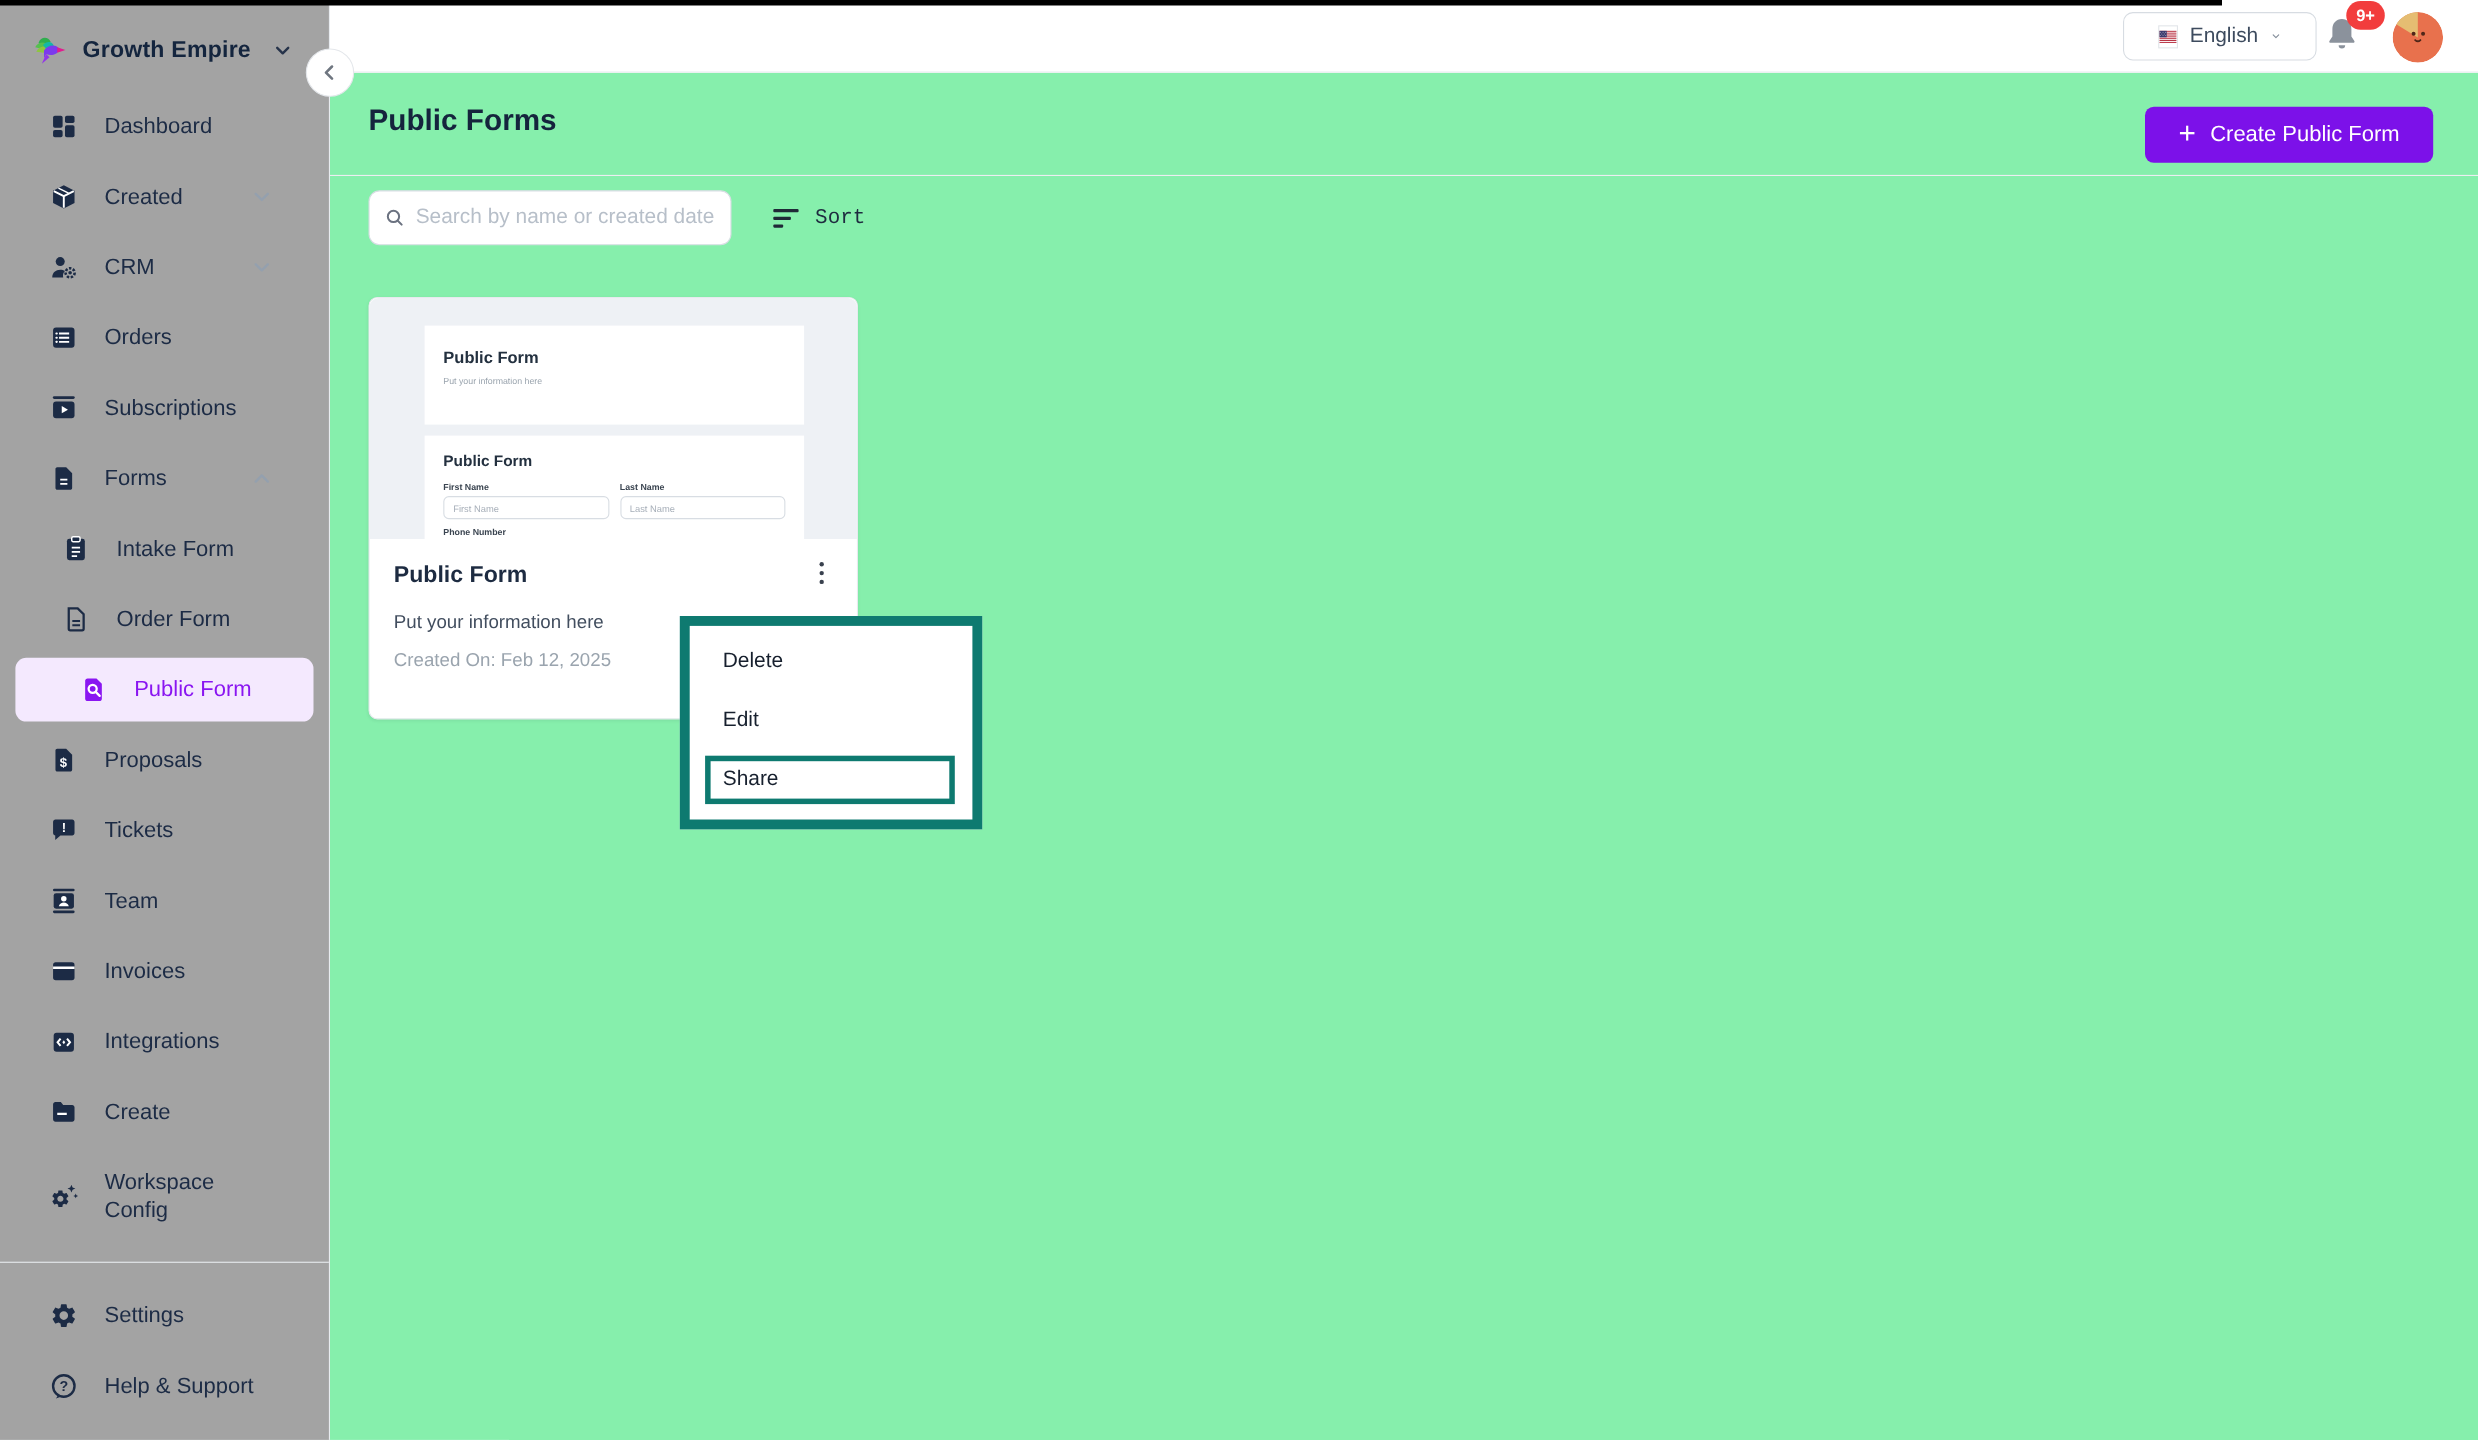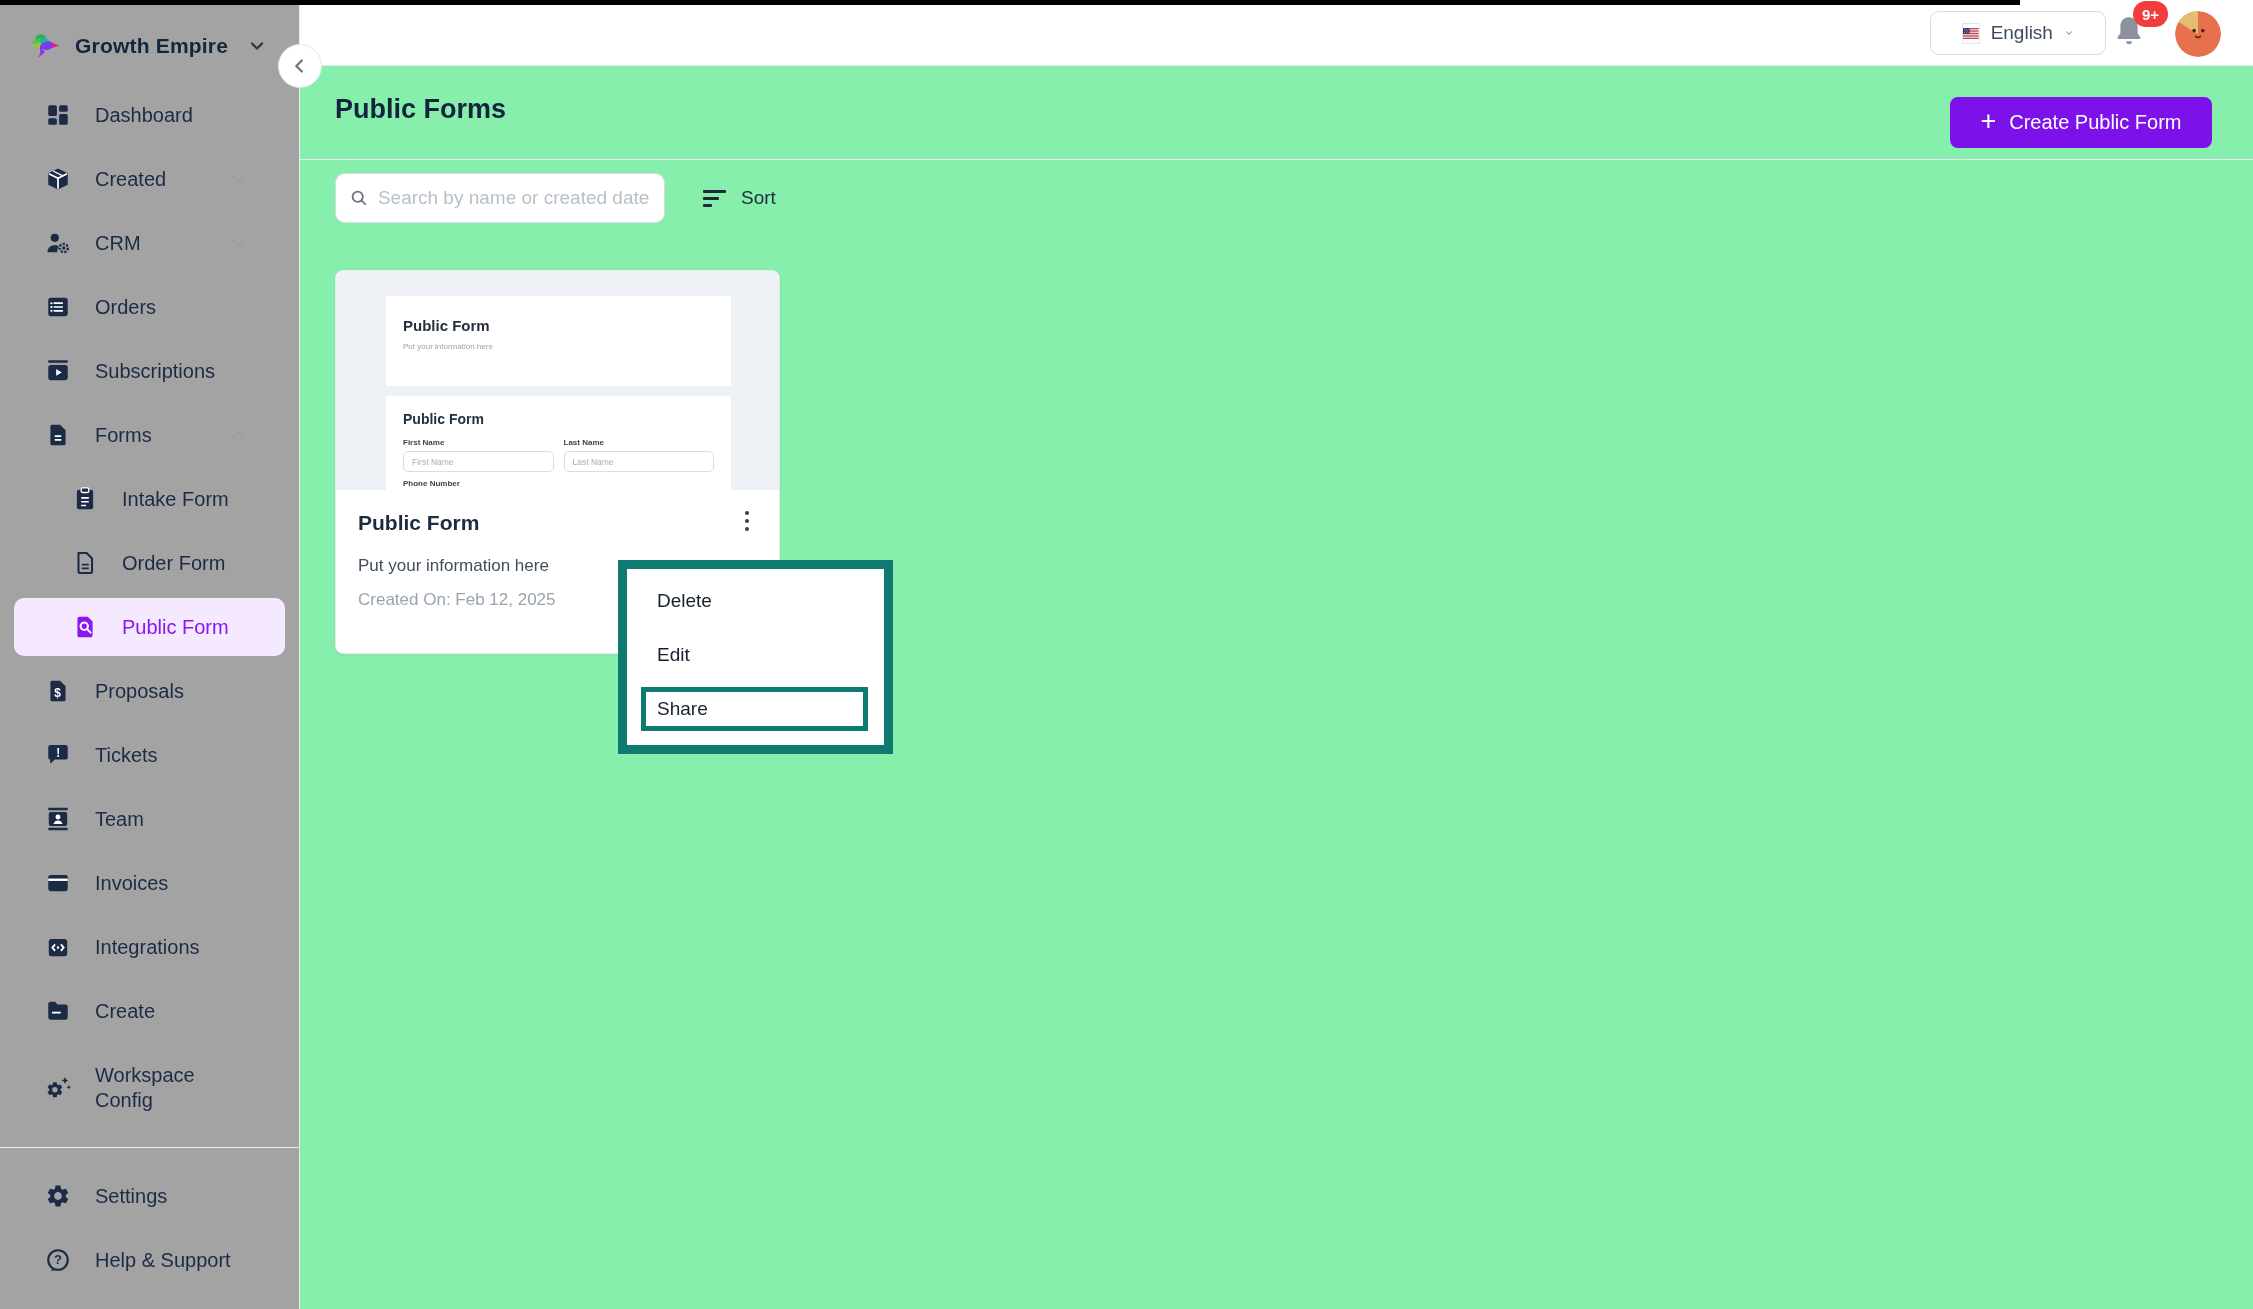--- a/index.html
+++ b/index.html
@@ -9,21 +9,21 @@
   .top-strip { position:absolute; left:0; top:0; width:2020px; height:5px; background:#000; z-index:60; }
 
   
   .sidebar { position:absolute; left:0; top:0; width:300px; height:1309px; background:#a3a3a3; border-right:1px solid #e8ebef; z-index:10; }
   .brand { display:flex; align-items:center; gap:13px; padding:30px 0 0 30px; }
   .brand-name { font-size:21px; font-weight:700; color:#14253e; letter-spacing:.2px; }
   .brand .chev { margin-left:6px; display:flex; }
   .nav { margin-top:21px; }
   .nav-item { position:relative; display:flex; align-items:center; height:64px; padding-left:45px; gap:24px; font-size:20px; font-weight:500; color:#1c2b45; cursor:pointer; }
   .nav-item .icn { width:26px; height:26px; flex:none; }
-  .nav-item.sub { padding-left:72px; }
+  .nav-item.sub { padding-left:56px; }
   .nav-item.active { margin:3px 14px; height:58px; padding-left:58px; border-radius:10px; background:#f4e9fe; color:#8a16f1; }
   .nav-item .chevron { position:absolute; right:50px; display:flex; }
   .nav-item.wrap { height:90px; }
   .nav-item.wrap .lbl { width:135px; line-height:1.25; }
   .sidebar-divider { border:none; border-top:1px solid #e8ebef; margin:14px 0 16px 0; }
 
   .collapse-btn { position:absolute; left:278px; top:44px; width:44px; height:44px; border-radius:50%; background:#fff; border:1px solid #e4e7eb; z-index:30; display:flex; align-items:center; justify-content:center; cursor:pointer; }
 
   
   .topbar { position:absolute; left:300px; top:0; right:0; height:66px; background:#fff; border-bottom:1px solid #e8ebef; z-index:5; }
@@ -37,21 +37,21 @@
   .main { position:absolute; left:300px; top:66px; right:0; bottom:0; background:#86efac; }
   .page-header { position:relative; height:94px; border-bottom:1px solid #eceef1; }
   .page-title { position:absolute; left:35px; top:28px; font-size:27px; font-weight:700; color:#15243d; }
   .create-btn { position:absolute; left:1650px; top:31px; width:262px; height:51px; background:#7c11e9; color:#fff; border:none; border-radius:8px; font-size:20px; font-weight:500; display:flex; align-items:center; justify-content:center; gap:13px; cursor:pointer; font-family:"Liberation Sans", sans-serif; }
   .create-btn .plus { font-size:27px; font-weight:400; line-height:1; margin-top:-3px; }
 
   .toolbar { position:absolute; left:35px; top:107px; display:flex; align-items:center; }
   .search-box { width:330px; height:50px; border:1px solid #d8dde3; border-radius:10px; display:flex; align-items:center; gap:9px; padding:0 13px; background:#fff; }
   .search-box input { border:none; outline:none; font-size:19px; width:100%; color:#334155; font-family:"Liberation Sans", sans-serif; }
   .search-box input::placeholder { color:#b7bfc9; }
-  .sort-btn { display:flex; align-items:center; gap:15px; margin-left:38px; font-size:19px; color:#1e2b3f; cursor:pointer; }
+  .sort-btn { display:flex; align-items:center; gap:15px; margin-left:38px; font-size:19px; color:#1e2b3f; cursor:pointer;font-family:Liberation Mono, monospace; }
   .sort-icon { display:flex; flex-direction:column; gap:4px; }
   .sort-icon span { display:block; height:3px; background:#1f2937; border-radius:1px; }
   .sort-icon .b1 { width:23px; } .sort-icon .b2 { width:16px; } .sort-icon .b3 { width:9px; }
 
   
   .form-card { position:absolute; left:35px; top:204px; width:445px; height:384px; border:1px solid #e7eaee; border-radius:8px; background:#fff; box-shadow:0 1px 3px rgba(16,24,40,.07); }
   .card-preview { position:relative; height:219px; background:#eef1f5; border-radius:8px 8px 0 0; overflow:hidden; }
   .mini-page { position:absolute; left:50px; right:48px; top:25px; bottom:-12px; }
   .mini-header { background:#fff; height:90px; padding:21px 17px; }
   .mini-header-title { font-size:15px; font-weight:700; color:#23303f; }

